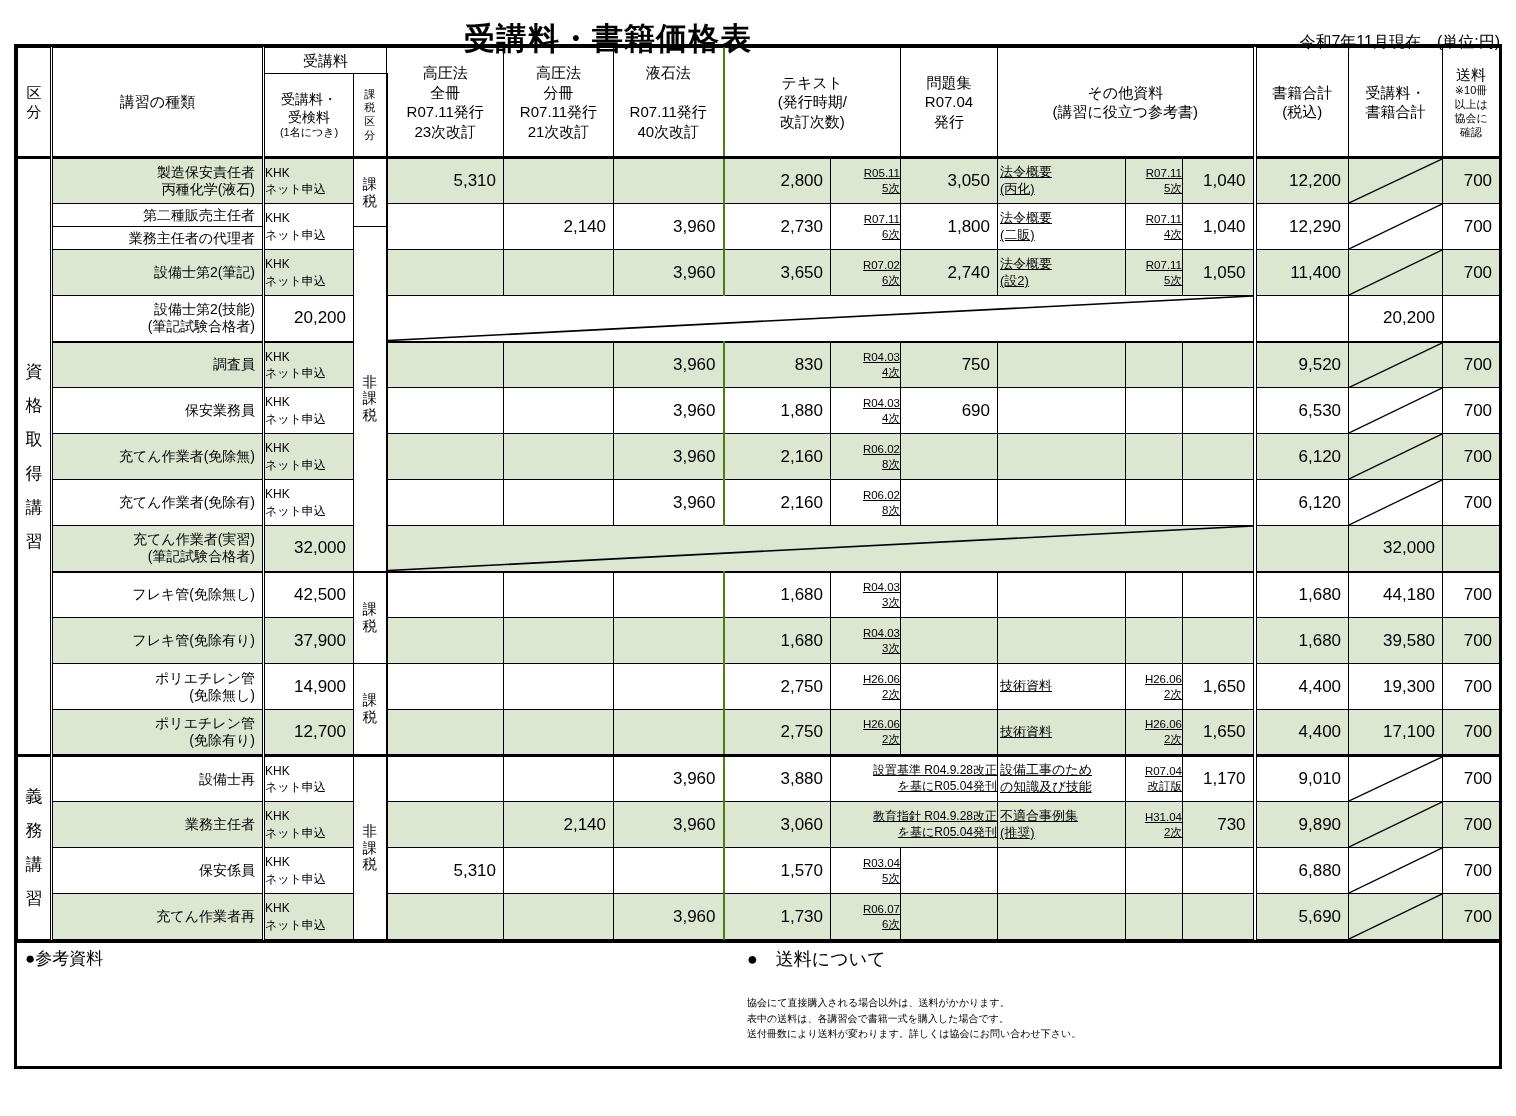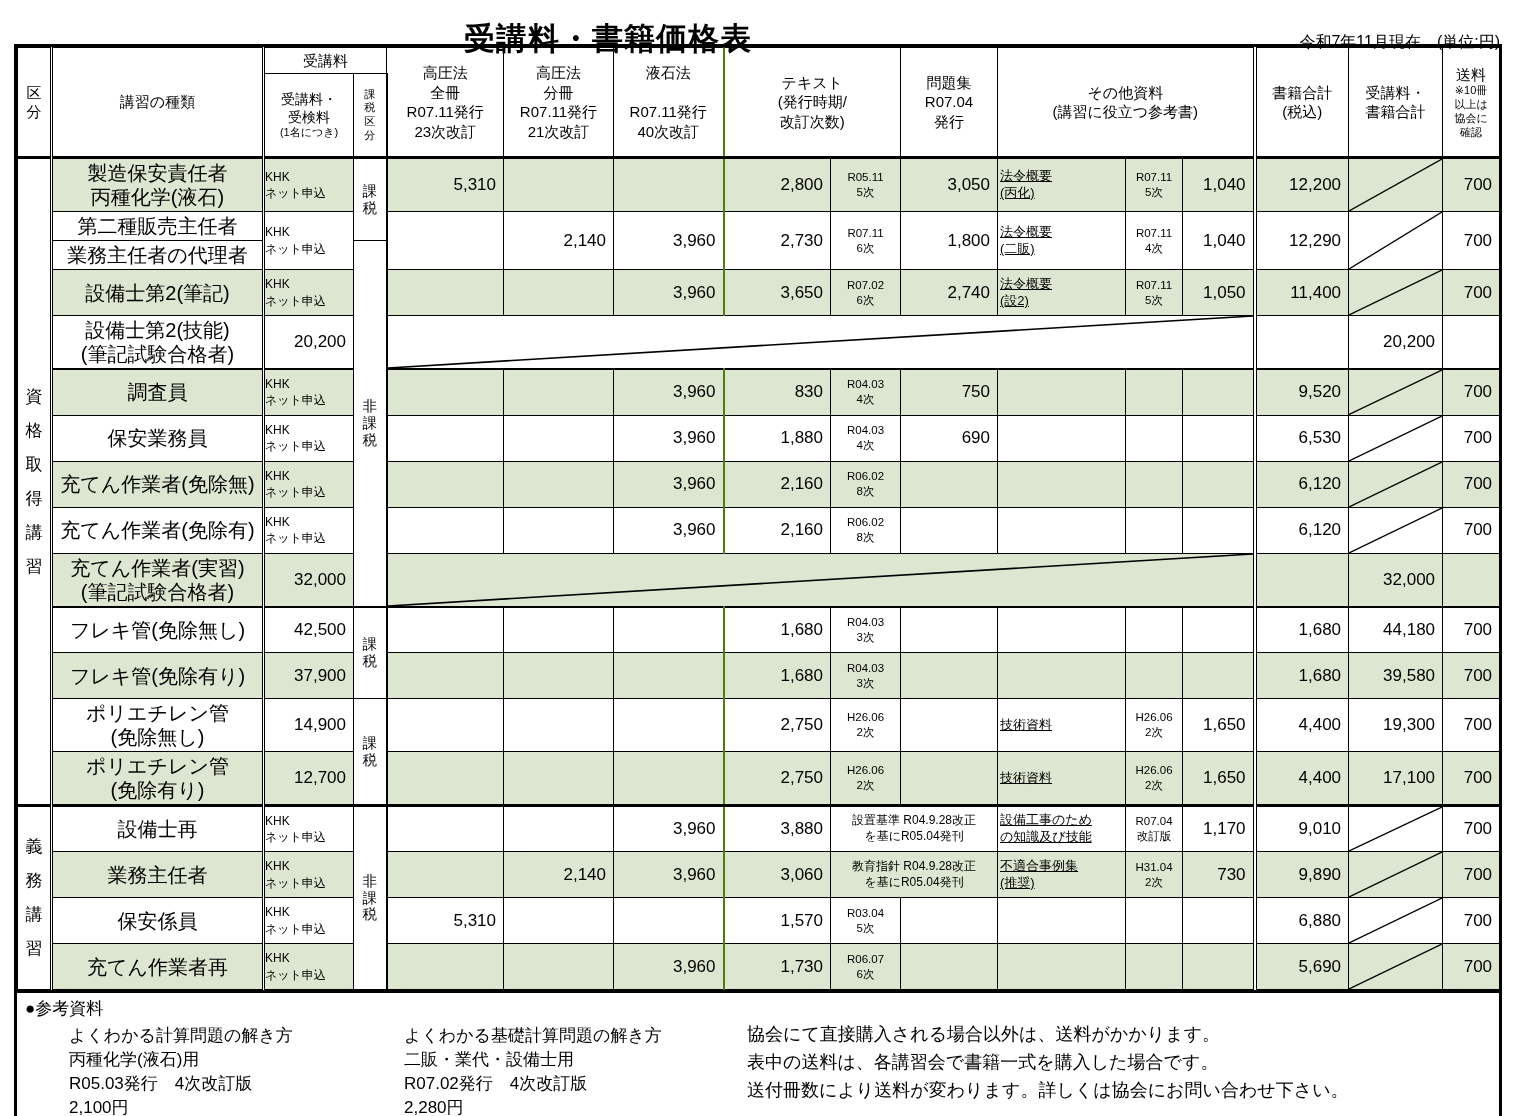--- a/index.html
+++ b/index.html
@@ -24,37 +24,37 @@
   .h-tax, .c-tax { border-right:2px solid #000; }
   .h-eki, .c-eki { border-right:2px solid #4d7c0f; }
   .h-other, .c-oprice, .c-diag { border-right:4px double #000; }
   tbody tr { height:46px; }
   tbody tr.half { height:23px; }
   tr.tt2 > td { border-top:2px solid #000; }
   tr.tt3 > td { border-top:3px solid #000; }
   .bg-g > td { background:var(--green); }
   .bg-w > td { background:#fff; }
   td.c-tax, td.c-group { background:#fff; }
-  .c-name { text-align:center; padding:2px 7px; font-size:20px; line-height:1.2; white-space:pre-line; }
+  .c-name { text-align:right; padding:2px 7px; font-size:14px; line-height:1.2; white-space:pre-line; }
   .num { text-align:right; padding-right:7px; font-size:17px; }
-  .note { font-size:11.5px; text-align:center; line-height:1.3; white-space:pre-line; }
+  .note { font-size:11.5px; text-align:right; line-height:1.3; white-space:pre-line;text-decoration:underline; }
   .c-wnote { font-size:12px; }
   .oname { font-size:13px; text-align:left; line-height:1.3; white-space:pre-line; padding:0 2px;text-decoration:underline; }
   .khk { font-size:12px; text-align:left; line-height:1.35; white-space:pre-line; }
   .c-tax { font-size:14.5px; text-align:center; white-space:pre-line; line-height:1.15; }
   .c-group { font-size:17px; text-align:center; white-space:pre-line; line-height:2.0; }
   .c-diag, .c-grand { position:relative; }
   svg.slash { position:absolute; inset:0; width:100%; height:100%; display:block; }
   .footer { border-top:3px solid #000; height:126px; position:relative; font-size:17px; }
   .ref-title { padding:4px 8px 0 8px; font-size:17px; }
   .books { display:flex; margin:4px 0 0 52px; }
   .book { width:335px; white-space:pre-line; line-height:1.42; font-size:17px; }
   .f-right { position:absolute; left:730px; top:4px; right:10px; }
   .ship-title { font-size:18px; }
-  .ship-lines { margin-top:24px; font-size:18px; line-height:1.55; white-space:pre-line; }
+  .ship-lines { margin-top:24px; font-size:10px; line-height:1.55; white-space:pre-line; }
 </style>
 </head>
 <body>
 
 <div class="titlebar">
   <h1>受講料・書籍価格表</h1>
   <div class="date-note">令和7年11月現在　(単位:円)</div>
 </div>
 
 <div class="sheet">
@@ -494,29 +494,20 @@
               <line x1="0" y1="100" x2="100" y2="0" stroke="#000" stroke-width="1.3" vector-effect="non-scaling-stroke"></line>
             </svg>
           </td>
           <td class="num c-ship" rowspan="1">700</td>
         </tr>
       </tbody>
   </table>
 
   <div class="footer">
     <div class="ref-title">●参考資料</div>
-    <div class="books">
-      <div class="book">よくわかる計算問題の解き方
-丙種化学(液石)用
-R05.03発行　4次改訂版
-2,100円</div>
-      <div class="book">よくわかる基礎計算問題の解き方
-二販・業代・設備士用
-R07.02発行　4次改訂版
-2,280円</div>
-    </div>
     <div class="f-right">
+      <div class="ship-title">●　送料について</div>
       <div class="ship-lines">協会にて直接購入される場合以外は、送料がかかります。
 表中の送料は、各講習会で書籍一式を購入した場合です。
 送付冊数により送料が変わります。詳しくは協会にお問い合わせ下さい。</div>
     </div>
   </div>
 </div>
 
 </body></html>

